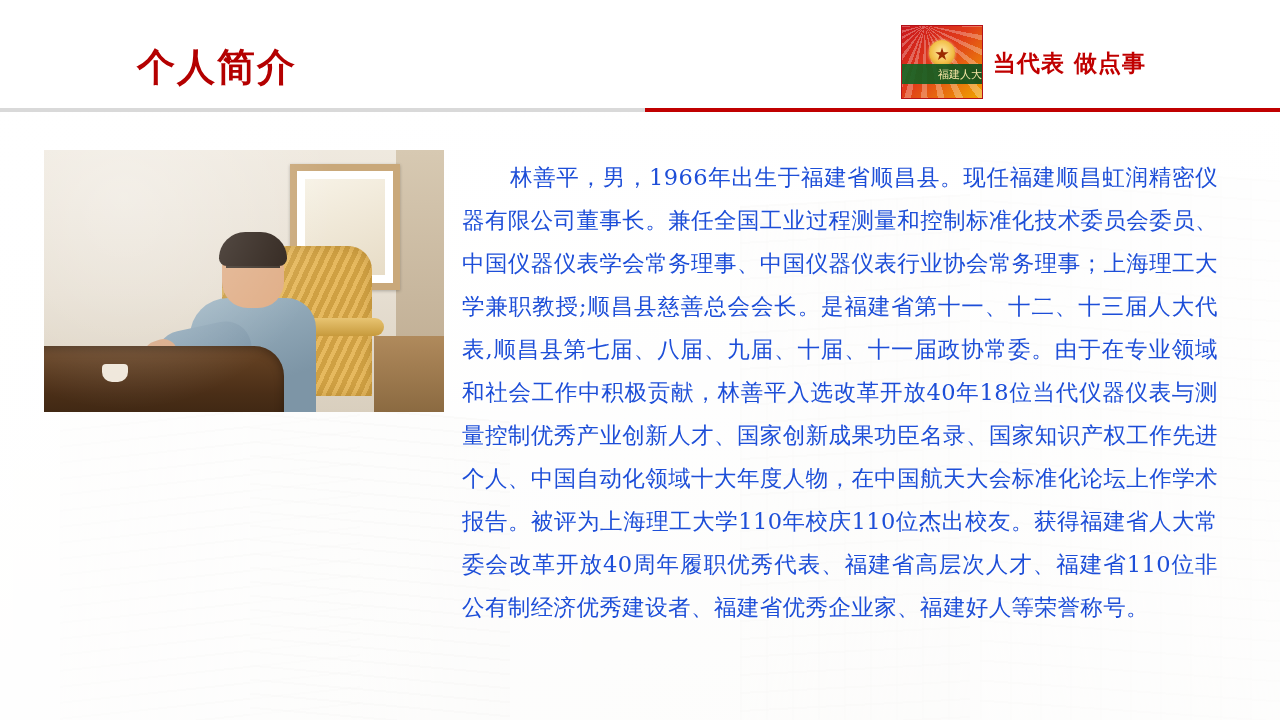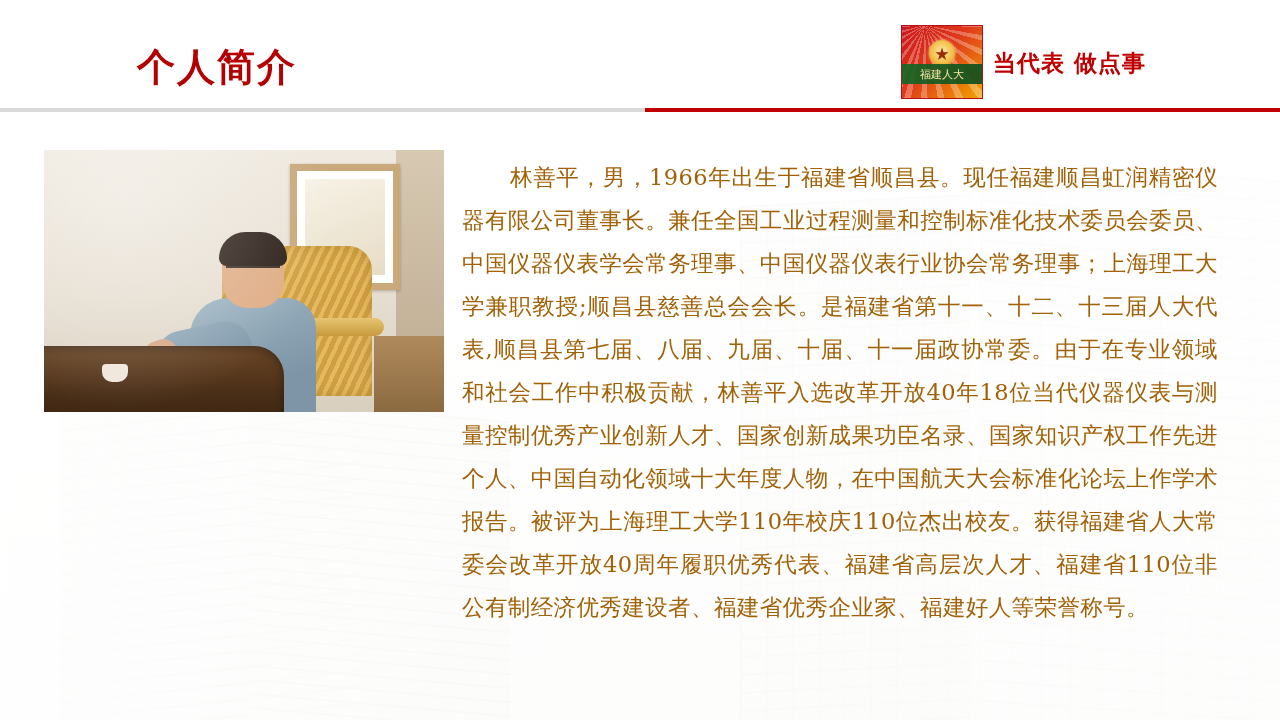--- a/index.html
+++ b/index.html
@@ -178,21 +178,21 @@
     right: 0;
     bottom: 14px;
     height: 20px;
     background: linear-gradient(90deg, rgba(23,102,36,0.92), rgba(16,78,28,0.92));
   }
   .logo-badge .band-text {
     position: absolute;
     left: 0;
     right: 0;
     bottom: 16px;
-    text-align: center;
+    text-align: right;
     font-size: 11px;
     color: #f6e6a6;
     font-family: "DejaVu Sans", sans-serif;
     letter-spacing: 0px;
   }
 
   .header-slogan {
     position: absolute;
     left: 993px;
     top: 48px;
@@ -353,21 +353,21 @@
   
   .bodytext {
     position: absolute;
     left: 462px;
     top: 156px;
     width: 756px;
     z-index: 2;
     font-family: "DejaVu Serif", serif;
     font-size: 22.5px;
     line-height: 43px;
-    color: #a16207;
+    color: #1d4ed8;
     text-align: justify;
     text-indent: 48px;
     letter-spacing: 0.4px;
   }
 </style>
 </head>
 <body>
 
 <div class="slide">
 

